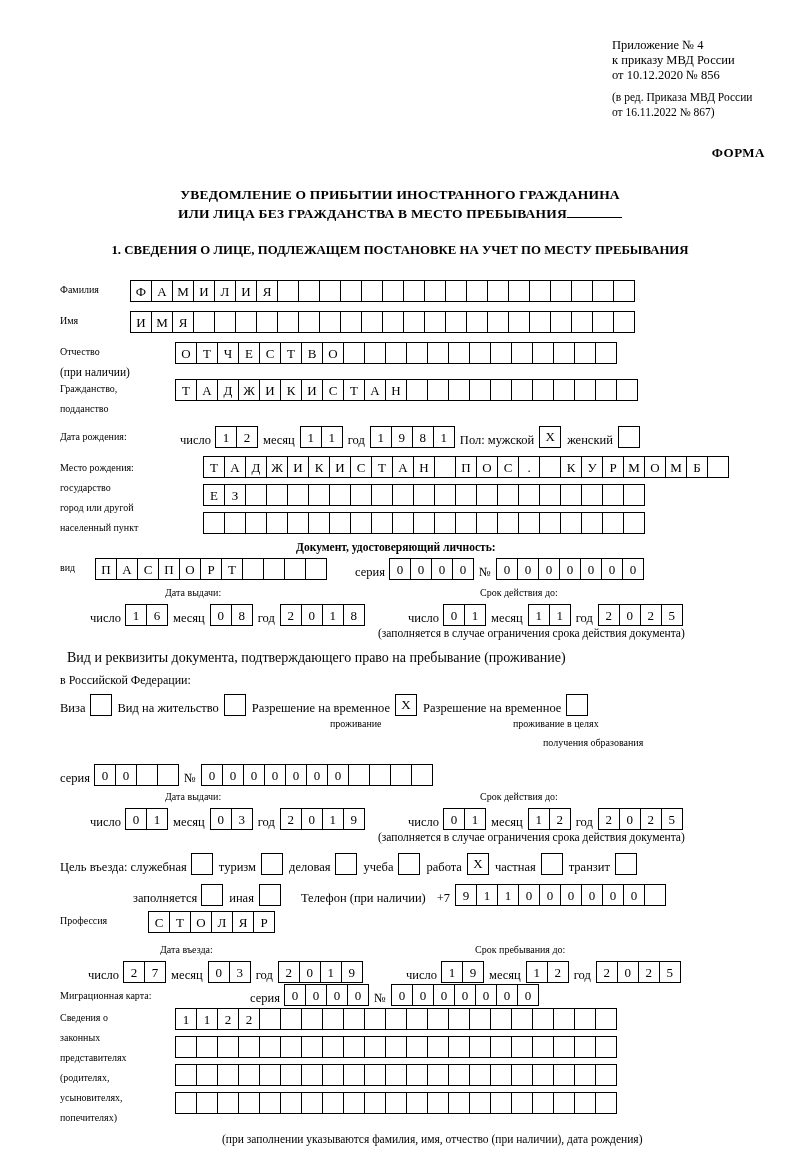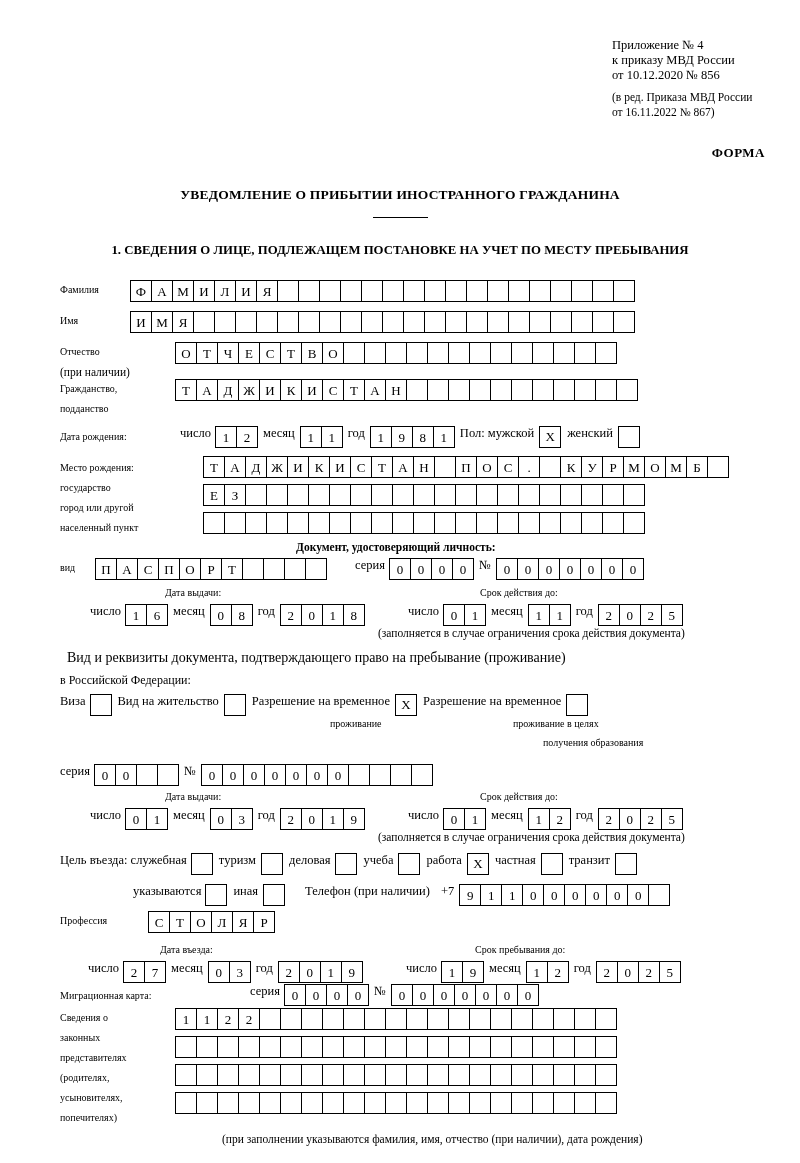--- a/index.html
+++ b/index.html
@@ -41,21 +41,21 @@
     font-size:13px;line-height:21px;text-align:center;
     font-family:"Liberation Serif", serif;
     box-sizing:border-box;
   }
   .box{
     display:inline-block;width:22px;height:22px;border:1px solid #000;
     box-sizing:border-box;vertical-align:middle;text-align:center;
     font-size:13px;line-height:20px;
   }
 
-  .inlinegrp{position:absolute;display:flex;align-items:flex-start;white-space:nowrap;font-size:12.5px;}
+  .inlinegrp{position:absolute;display:flex;align-items:flex-end;white-space:nowrap;font-size:12.5px;}
   .inlinegrp .t{margin:0 4px 0 0;}
   .inlinegrp .t2{margin:0 5px 0 6px;}
   .note{position:absolute;font-size:11.5px;}
 </style>
 </head>
 <body>
 
 <div class="page">
 
   <div class="hdr">
@@ -63,21 +63,21 @@
     <div>к приказу МВД России</div>
     <div>от 10.12.2020 № 856</div>
     <div class="gap"></div>
     <div class="small">(в ред. Приказа МВД России</div>
     <div class="small">от 16.11.2022 № 867)</div>
   </div>
   <div class="forma">ФОРМА</div>
 
   <div class="title">
     <div>УВЕДОМЛЕНИЕ О ПРИБЫТИИ ИНОСТРАННОГО ГРАЖДАНИНА</div>
-    <div><span class="ul"></span></div>
+    <div><span>ИЛИ ЛИЦА БЕЗ ГРАЖДАНСТВА В МЕСТО ПРЕБЫВАНИЯ</span><span class="ul"></span></div>
   </div>
 
   <div class="sect1">1. СВЕДЕНИЯ О ЛИЦЕ, ПОДЛЕЖАЩЕМ ПОСТАНОВКЕ НА УЧЕТ ПО МЕСТУ ПРЕБЫВАНИЯ</div>
 
   <div class="lbl" style="left:60px;top:284px;">Фамилия</div>
   <div class="cells" id="row-surname" style="left:130px;top:280px;">
       <span class="cell">Ф</span>
       <span class="cell">А</span>
       <span class="cell">М</span>
       <span class="cell">И</span>
@@ -458,21 +458,21 @@
     <span class="box" id="cb-study"></span>
     <span class="t2">работа</span>
     <span class="box" id="cb-work">X</span>
     <span class="t2">частная</span>
     <span class="box" id="cb-private"></span>
     <span class="t2">транзит</span>
     <span class="box" id="cb-transit"></span>
   </div>
 
   <div class="inlinegrp" style="left:133px;top:884px;">
-    <span class="t">указываются</span>
+    <span class="t">заполняется</span>
     <span class="box" id="cb-hum"></span>
     <span class="t2">иная</span>
     <span class="box" id="cb-other"></span>
     <span class="t2" style="margin-left:20px;">Телефон (при наличии)</span>
     <span class="t2">+7</span>
     <span class="cells" id="phone-cells" style="position:static;display:flex;">
         <span class="cell">9</span>
         <span class="cell">1</span>
         <span class="cell">1</span>
         <span class="cell">0</span>

